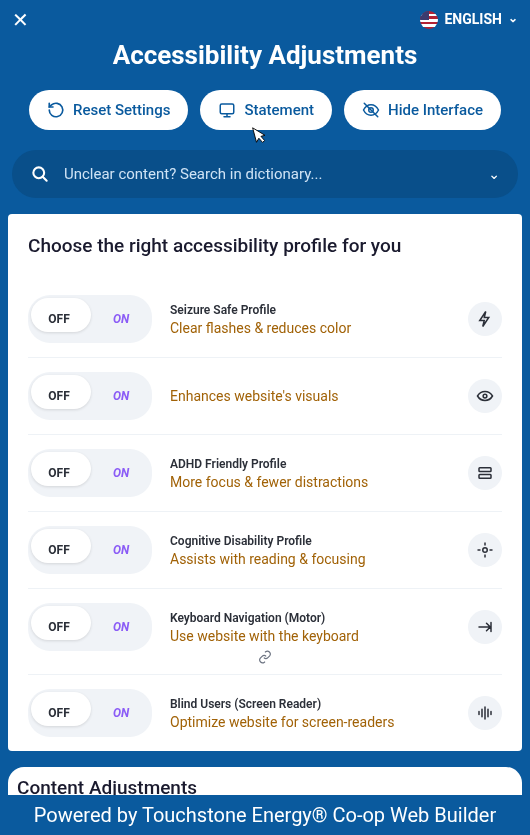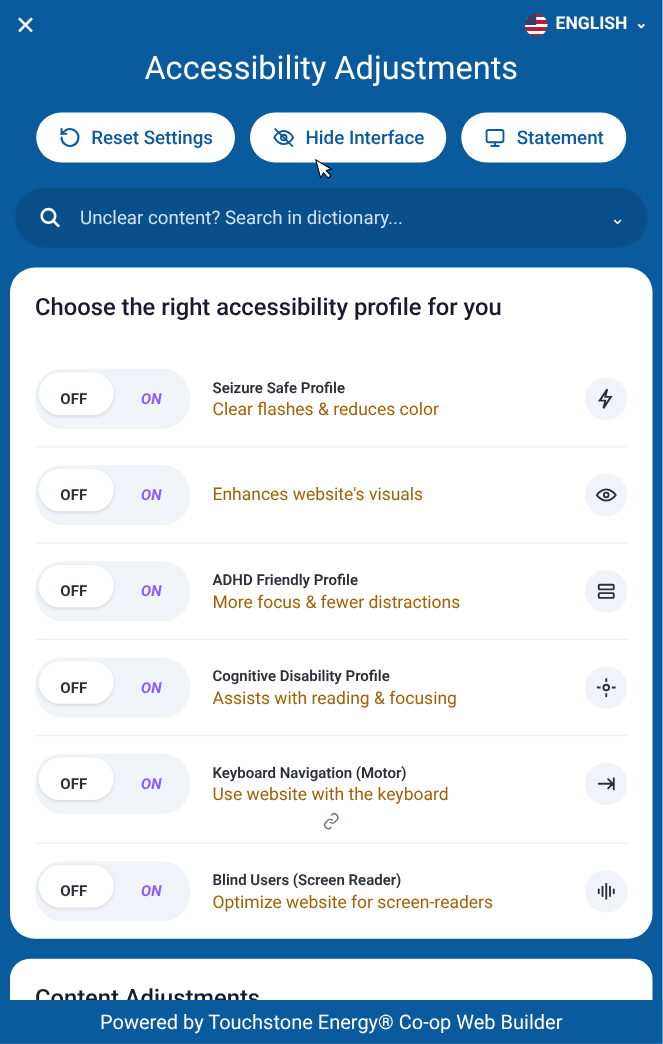--- a/index.html
+++ b/index.html
@@ -5,56 +5,56 @@
 * { box-sizing: border-box; margin: 0; padding: 0; font-family: -apple-system, BlinkMacSystemFont, "Segoe UI", Roboto, Arial, sans-serif; }
 body { width: 530px; height: 835px; background: #0a5a9e; overflow: hidden; position: relative; }
 
 .topbar { display: flex; justify-content: space-between; align-items: center; padding: 10px 12px 6px; }
 .close-x { color: #fff; font-size: 20px; cursor: pointer; line-height: 1; }
 .lang { display: flex; align-items: flex-start; gap: 6px; color: #fff; font-weight: 700; font-size: 14px; cursor: pointer; }
 .flag { width: 18px; height: 18px; border-radius: 50%; background: linear-gradient(#b22234 0 15%, #fff 15% 30%, #b22234 30% 45%, #fff 45% 60%, #b22234 60% 75%, #fff 75% 90%, #b22234 90% 100%); position: relative; display: inline-block; }
 .flag::after { content:""; position:absolute; left:0; top:0; width:9px; height:9px; background:#3c3b6e; border-top-left-radius: 9px; }
 .chev { font-size: 12px; color:#fff; }
 
-.title { color: #fff; text-align: center; font-size: 26px; font-weight: 400; margin: 4px 0 20px; }
+.title { color: #fff; text-align: center; font-size: 26px; font-weight: 700; margin: 4px 0 20px; }
 
 .btnrow { display: flex; justify-content: center; gap: 12px; padding: 0 12px 20px; }
 .pill { background: #fff; border: none; border-radius: 24px; padding: 11px 18px; font-size: 15px; font-weight: 500; color: #0a5a9e; display: flex; align-items: flex-start; gap: 8px; cursor: pointer; position: relative; }
 .pill svg { width: 18px; height: 18px; }
 
 .cursor { position:absolute; left:248px; top:125px; pointer-events:none; }
 
 .searchbar { margin: 0 12px 16px; background: #094f8a; border-radius: 26px; display: flex; align-items: center; padding: 14px 18px; gap: 14px; }
 .searchbar svg { width: 20px; height: 20px; flex-shrink: 0; }
 .searchbar input { background: transparent; border: none; outline: none; color: #fde047; font-size: 15px; flex: 1; }
 .searchbar input::placeholder { color: #cfe3f5; }
 .drop { color:#fff; font-size: 14px; }
 
-.card { background: #fff; margin: 0 8px; border-radius: 20px; padding: 20px 20px 0; }
+.card { background: #fff; margin: 0 8px; border-radius: 4px; padding: 20px 20px 0; }
 .card-heading { font-size: 19px; font-weight: 500; color: #1a1a2e; margin-bottom: 24px; }
 
 .profile-row { display: flex; align-items: center; gap: 18px; padding: 14px 0; border-bottom: 1px solid #eef2f6; }
 .profile-row:last-child { border-bottom: none; }
 .toggle { width: 124px; height: 48px; background: #f0f3f7; border-radius: 22px; display: flex; align-items: center; position: relative; flex-shrink: 0; cursor:pointer; }
 .toggle-knob { position: absolute; left: 3px; top: 3px; width: 60px; height: 34px; background: #fff; border-radius: 18px; box-shadow: 0 1px 3px rgba(0,0,0,0.12); }
 .toggle-half { flex:1; text-align: center; font-size: 12px; font-weight: 700; z-index: 1; }
 .toggle-off { color: #2b2f38; }
 .toggle-on { color: #8b5cf6; font-style: italic; }
 .profile-text { flex: 1; }
 .p-title { font-size: 12px; font-weight: 600; color: #2b2f38; margin-bottom: 3px; }
 .p-sub { font-size: 14px; color: #a16207; }
 .p-icon { width: 34px; height: 34px; border-radius: 50%; background: #f0f3f7; display:flex; align-items:center; justify-content:center; flex-shrink:0; }
 .p-icon svg { width: 18px; height: 18px; }
 
 .link-ind { text-align:center; margin-top:-6px; margin-bottom:6px; color:#6b7280; }
 
-.card2 { background:#fff; margin:16px 8px 0; border-radius:16px 16px 0 0; padding:20px; height:40px; overflow:hidden;}
+.card2 { background:#fff; margin:16px 8px 0; border-radius:16px 16px 0 0; padding:9px; height:40px; overflow:hidden;}
 .card2 h2 { font-size:19px; font-weight:500; color:#1a1a2e; }
 
-.footer { position:absolute; bottom:0; left:0; right:0; background:#0a5a9e; text-align:center; color:#fff; font-size:16px; padding:8px 0; }
+.footer { position:absolute; bottom:0; left:0; right:0; background:#0a5a9e; text-align:center; color:#fff; font-size:20px; padding:8px 0; }
 </style>
 </head>
 <body>
 
 <div class="topbar">
   <span class="close-x">✕</span>
   <div class="lang">
     <span class="flag"></span>
     <span>ENGLISH</span>
     <span class="chev">⌄</span>
@@ -66,32 +66,32 @@
 <div class="btnrow">
   <button class="pill">
     <svg viewBox="0 0 24 24" fill="none" stroke="#0a5a9e" stroke-width="2.2" stroke-linecap="round">
         <path d="M3 12a9 9 0 1 0 3-6.7L3 8"></path>
         <path d="M3 3v5h5"></path>
       </svg>
     <span>Reset Settings</span>
   </button>
   <button class="pill">
     <svg viewBox="0 0 24 24" fill="none" stroke="#0a5a9e" stroke-width="2" stroke-linecap="round">
+        <rect x="3" y="4" width="18" height="13" rx="2"></rect>
+        <path d="M8 21h8M12 17v4"></path>
+      </svg>
+    <span>Statement</span>
+  </button>
+  <button class="pill">
+    <svg viewBox="0 0 24 24" fill="none" stroke="#0a5a9e" stroke-width="2" stroke-linecap="round">
         <path d="M2 12s3.5-7 10-7 10 7 10 7-3.5 7-10 7S2 12 2 12z"></path>
         <circle cx="12" cy="12" r="3"></circle>
         <line x1="3" y1="3" x2="21" y2="21"></line>
       </svg>
     <span>Hide Interface</span>
-  </button>
-  <button class="pill">
-    <svg viewBox="0 0 24 24" fill="none" stroke="#0a5a9e" stroke-width="2" stroke-linecap="round">
-        <rect x="3" y="4" width="18" height="13" rx="2"></rect>
-        <path d="M8 21h8M12 17v4"></path>
-      </svg>
-    <span>Statement</span>
   </button>
 </div>
 
 <svg class="cursor" width="20" height="20" viewBox="0 0 24 24" fill="#fff" stroke="#000" stroke-width="1">
     <path d="M8 2l0 18 4-4 3 6 3-1.5-3-6 5 0z" transform="rotate(-15 12 12)"></path>
   </svg>
 
 <div class="searchbar">
   <svg viewBox="0 0 24 24" fill="none" stroke="#fff" stroke-width="2.5" stroke-linecap="round">
       <circle cx="10.5" cy="10.5" r="6.5"></circle>

